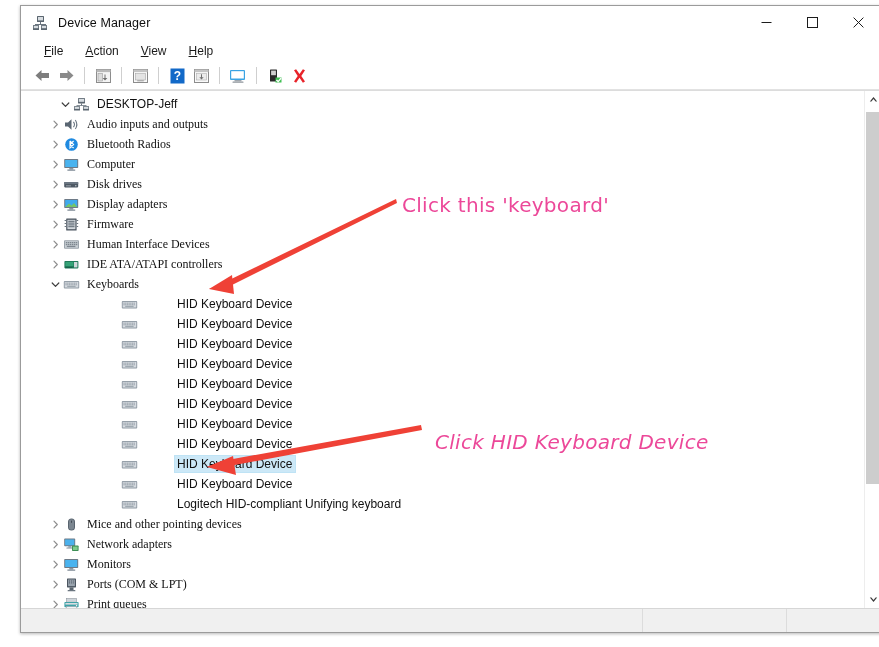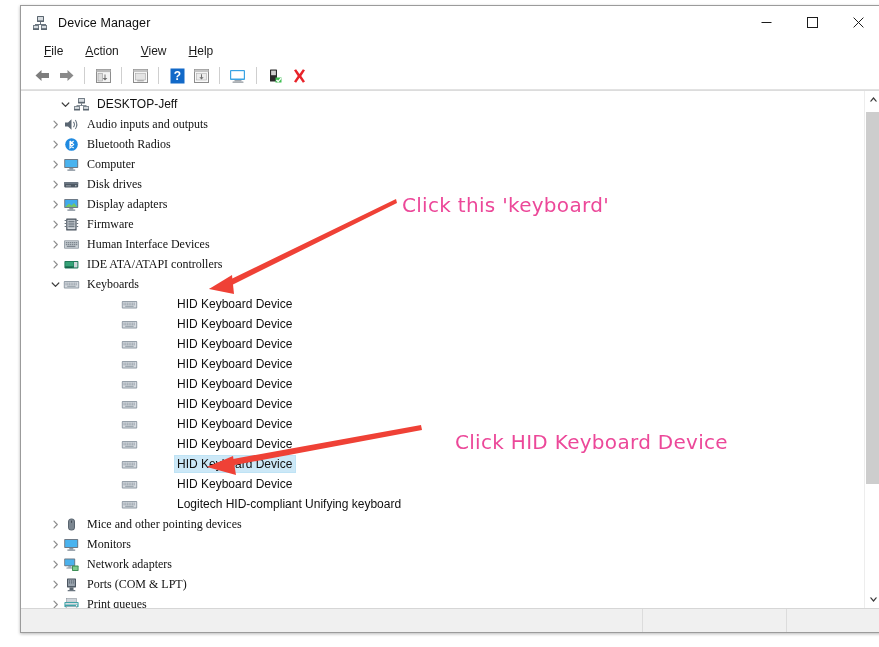--- a/index.html
+++ b/index.html
@@ -207,21 +207,21 @@
   .annot {
     position: absolute;
     color: #ec4899;
     font-family: "DejaVu Sans", sans-serif;
     font-size: 20px;
     font-weight: 400;
     white-space: nowrap;
     letter-spacing: .3px;
   }
   #annot-keyboard { left: 402px; top: 193px; }
-  #annot-hid { left: 455px; top: 430px; }
+  #annot-hid { left: 435px; top: 430px; font-style: italic; }
   .arrow-layer {
     position: absolute;
     left: 0; top: 0;
     width: 879px; height: 647px;
     pointer-events: none;
   }
 </style>
 </head>
 <body>
 
@@ -854,45 +854,45 @@
             <span class="label-box">Mice and other pointing devices</span>
           </div>
           <div class="row indent-1">
             <span class="chev">
               <svg width="9" height="9" viewBox="0 0 9 9">
                 <path d="M3 1.2 L6.3 4.5 L3 7.8" fill="none" stroke="#8d8d8d" stroke-width="1.2" stroke-linecap="round" stroke-linejoin="round"></path>
               </svg>
             </span>
             <span class="devicon">
               <svg width="17" height="15" viewBox="0 0 17 15">
-                <rect x="1.2" y="2" width="14" height="9" rx="0.8" fill="#6d7a87"></rect>
-                <rect x="2.2" y="3" width="12" height="7" fill="#49b3ef"></rect>
-                <rect x="6.3" y="11" width="4" height="1.6" fill="#8b97a3"></rect>
-                <rect x="4.3" y="12.4" width="8" height="1.3" rx="0.4" fill="#7d8995"></rect>
-              </svg>
-            </span>
-            <span class="label-box">Monitors</span>
-          </div>
-          <div class="row indent-1">
-            <span class="chev">
-              <svg width="9" height="9" viewBox="0 0 9 9">
-                <path d="M3 1.2 L6.3 4.5 L3 7.8" fill="none" stroke="#8d8d8d" stroke-width="1.2" stroke-linecap="round" stroke-linejoin="round"></path>
-              </svg>
-            </span>
-            <span class="devicon">
-              <svg width="17" height="15" viewBox="0 0 17 15">
                 <rect x="1.2" y="1.6" width="11" height="7.6" rx="0.8" fill="#6d7a87"></rect>
                 <rect x="2.1" y="2.5" width="9.2" height="5.8" fill="#4bb1ec"></rect>
                 <rect x="5.3" y="9.2" width="3" height="1.3" fill="#8b97a3"></rect>
                 <rect x="3.4" y="10.5" width="6.8" height="1.1" rx="0.4" fill="#7d8995"></rect>
                 <rect x="9" y="8.6" width="6.6" height="5.4" rx="0.7" fill="#3d8f55"></rect>
                 <rect x="10" y="9.6" width="4.6" height="3.4" fill="#7ecb8d"></rect>
               </svg>
             </span>
             <span class="label-box">Network adapters</span>
+          </div>
+          <div class="row indent-1">
+            <span class="chev">
+              <svg width="9" height="9" viewBox="0 0 9 9">
+                <path d="M3 1.2 L6.3 4.5 L3 7.8" fill="none" stroke="#8d8d8d" stroke-width="1.2" stroke-linecap="round" stroke-linejoin="round"></path>
+              </svg>
+            </span>
+            <span class="devicon">
+              <svg width="17" height="15" viewBox="0 0 17 15">
+                <rect x="1.2" y="2" width="14" height="9" rx="0.8" fill="#6d7a87"></rect>
+                <rect x="2.2" y="3" width="12" height="7" fill="#49b3ef"></rect>
+                <rect x="6.3" y="11" width="4" height="1.6" fill="#8b97a3"></rect>
+                <rect x="4.3" y="12.4" width="8" height="1.3" rx="0.4" fill="#7d8995"></rect>
+              </svg>
+            </span>
+            <span class="label-box">Monitors</span>
           </div>
           <div class="row indent-1">
             <span class="chev">
               <svg width="9" height="9" viewBox="0 0 9 9">
                 <path d="M3 1.2 L6.3 4.5 L3 7.8" fill="none" stroke="#8d8d8d" stroke-width="1.2" stroke-linecap="round" stroke-linejoin="round"></path>
               </svg>
             </span>
             <span class="devicon">
               <svg width="17" height="15" viewBox="0 0 17 15">
                 <rect x="4" y="1.4" width="9" height="9" rx="0.6" fill="#4b5560"></rect>

